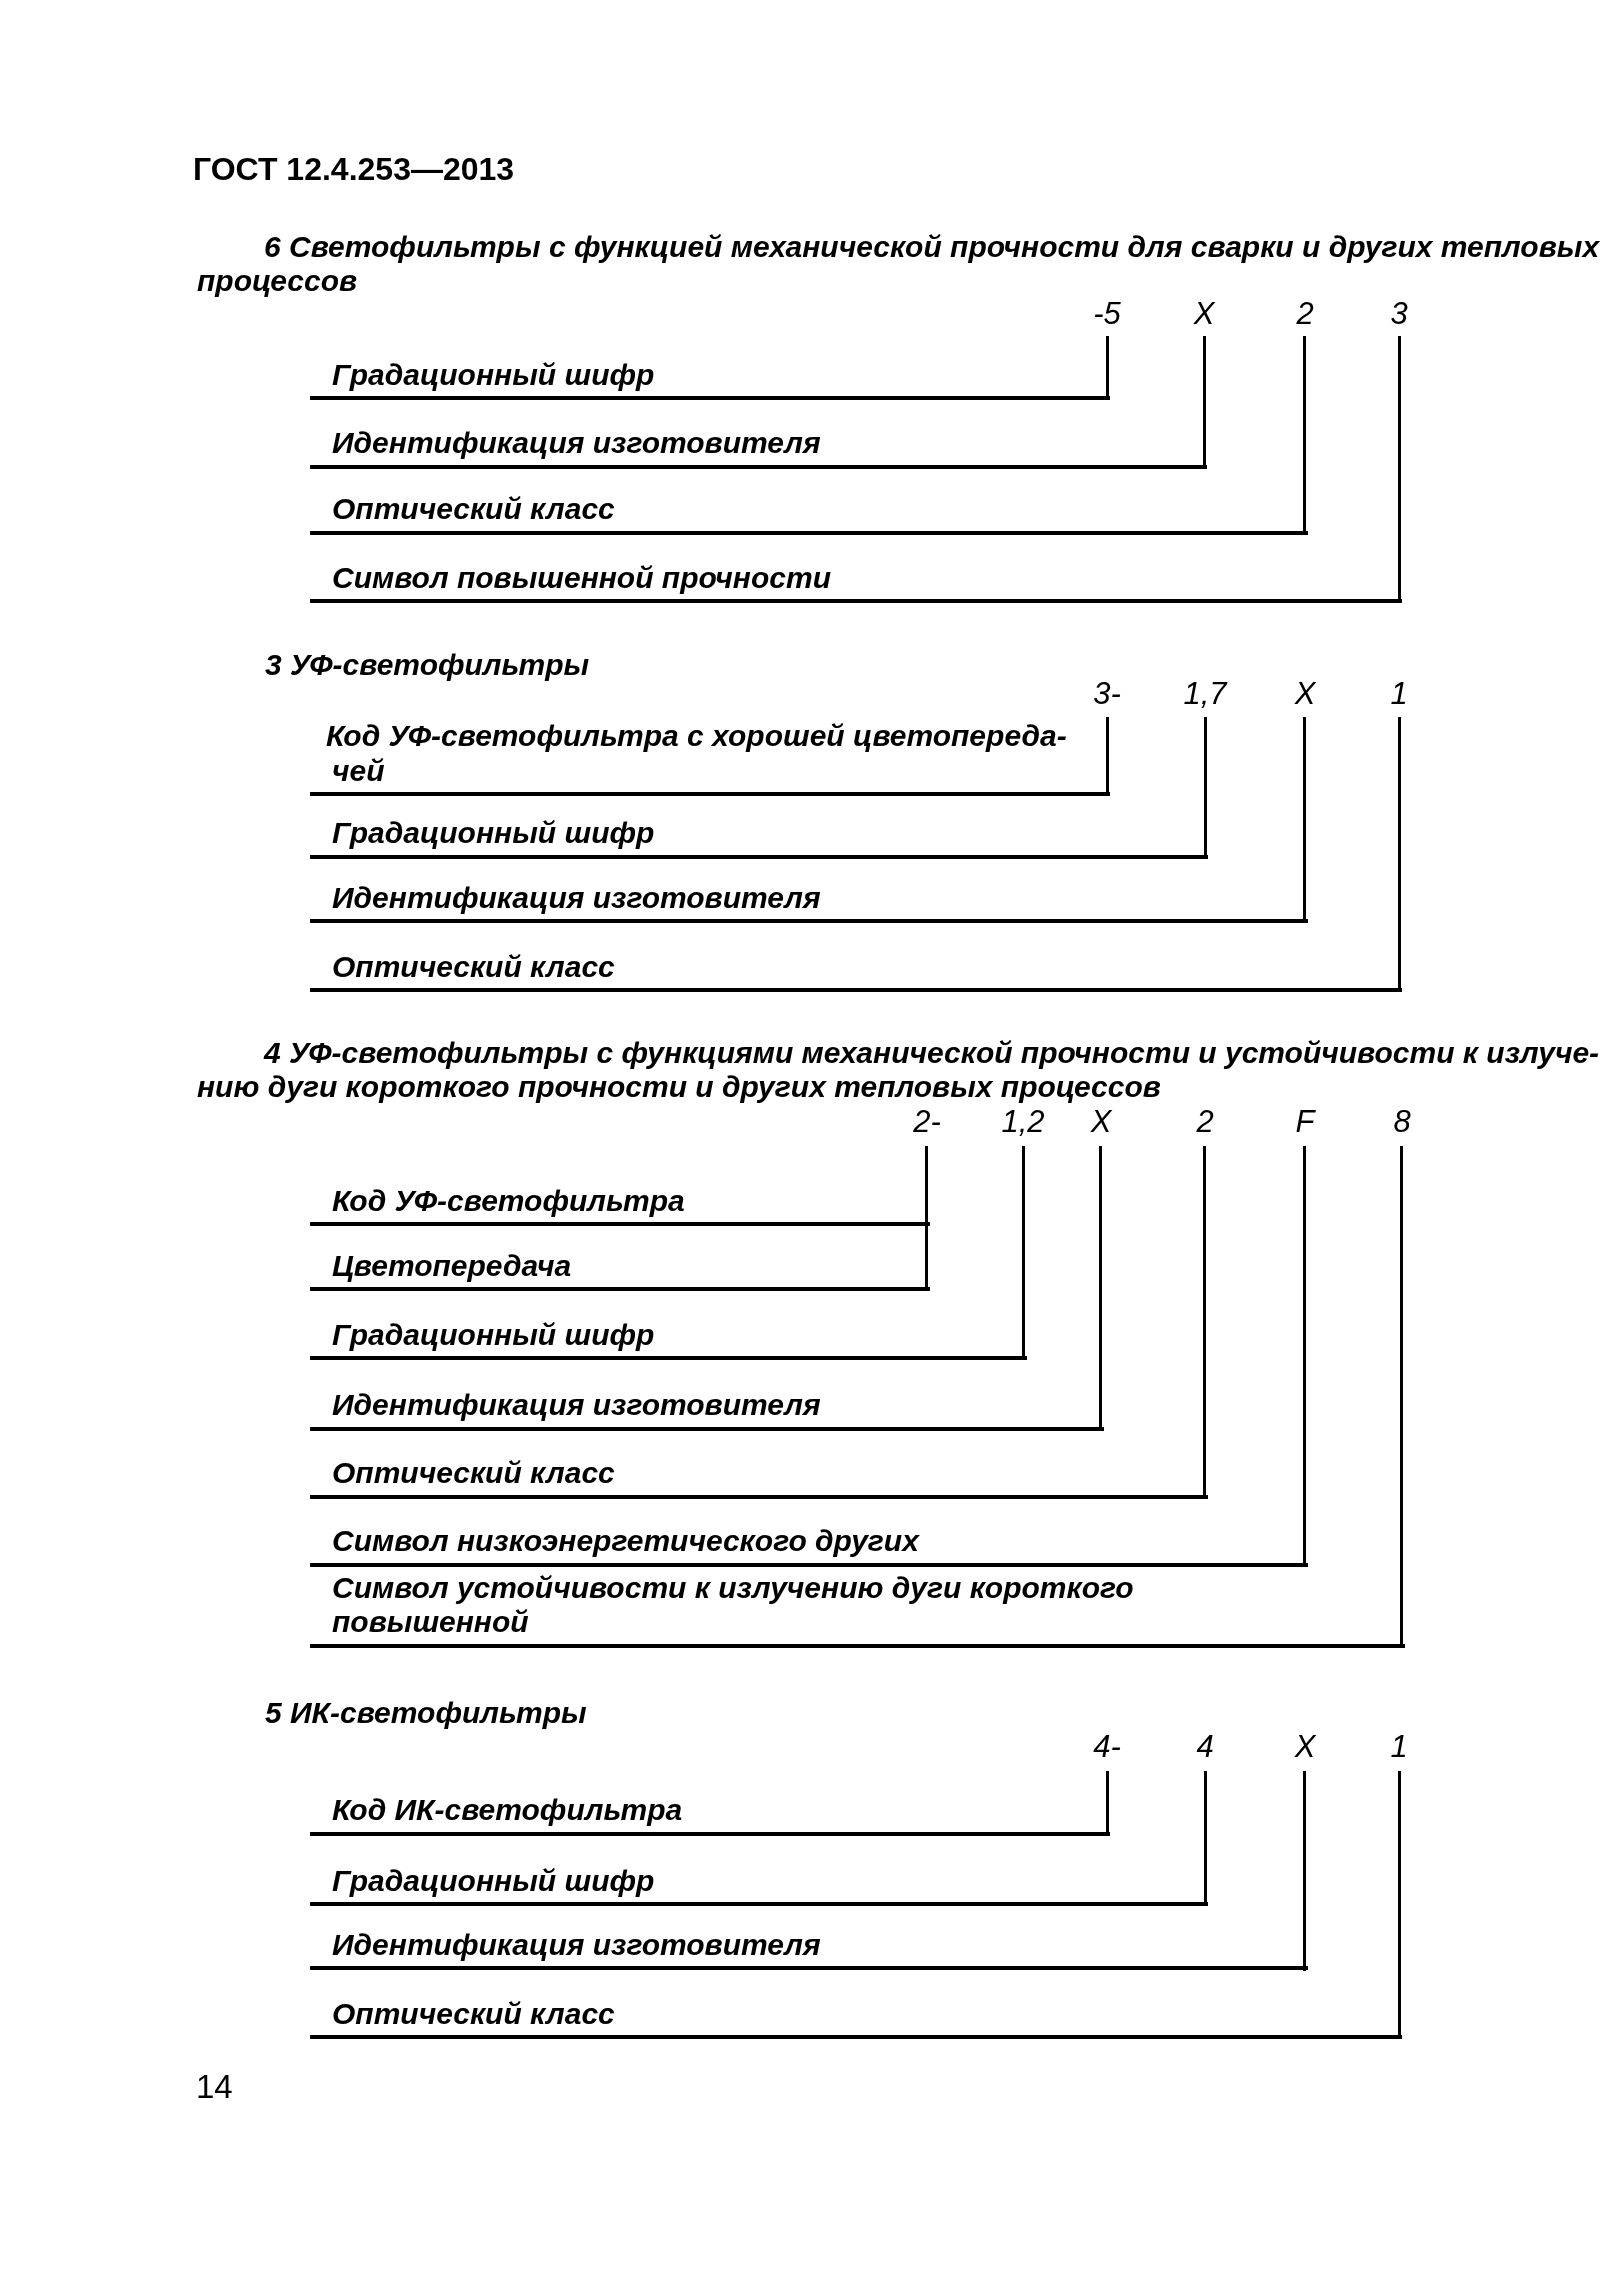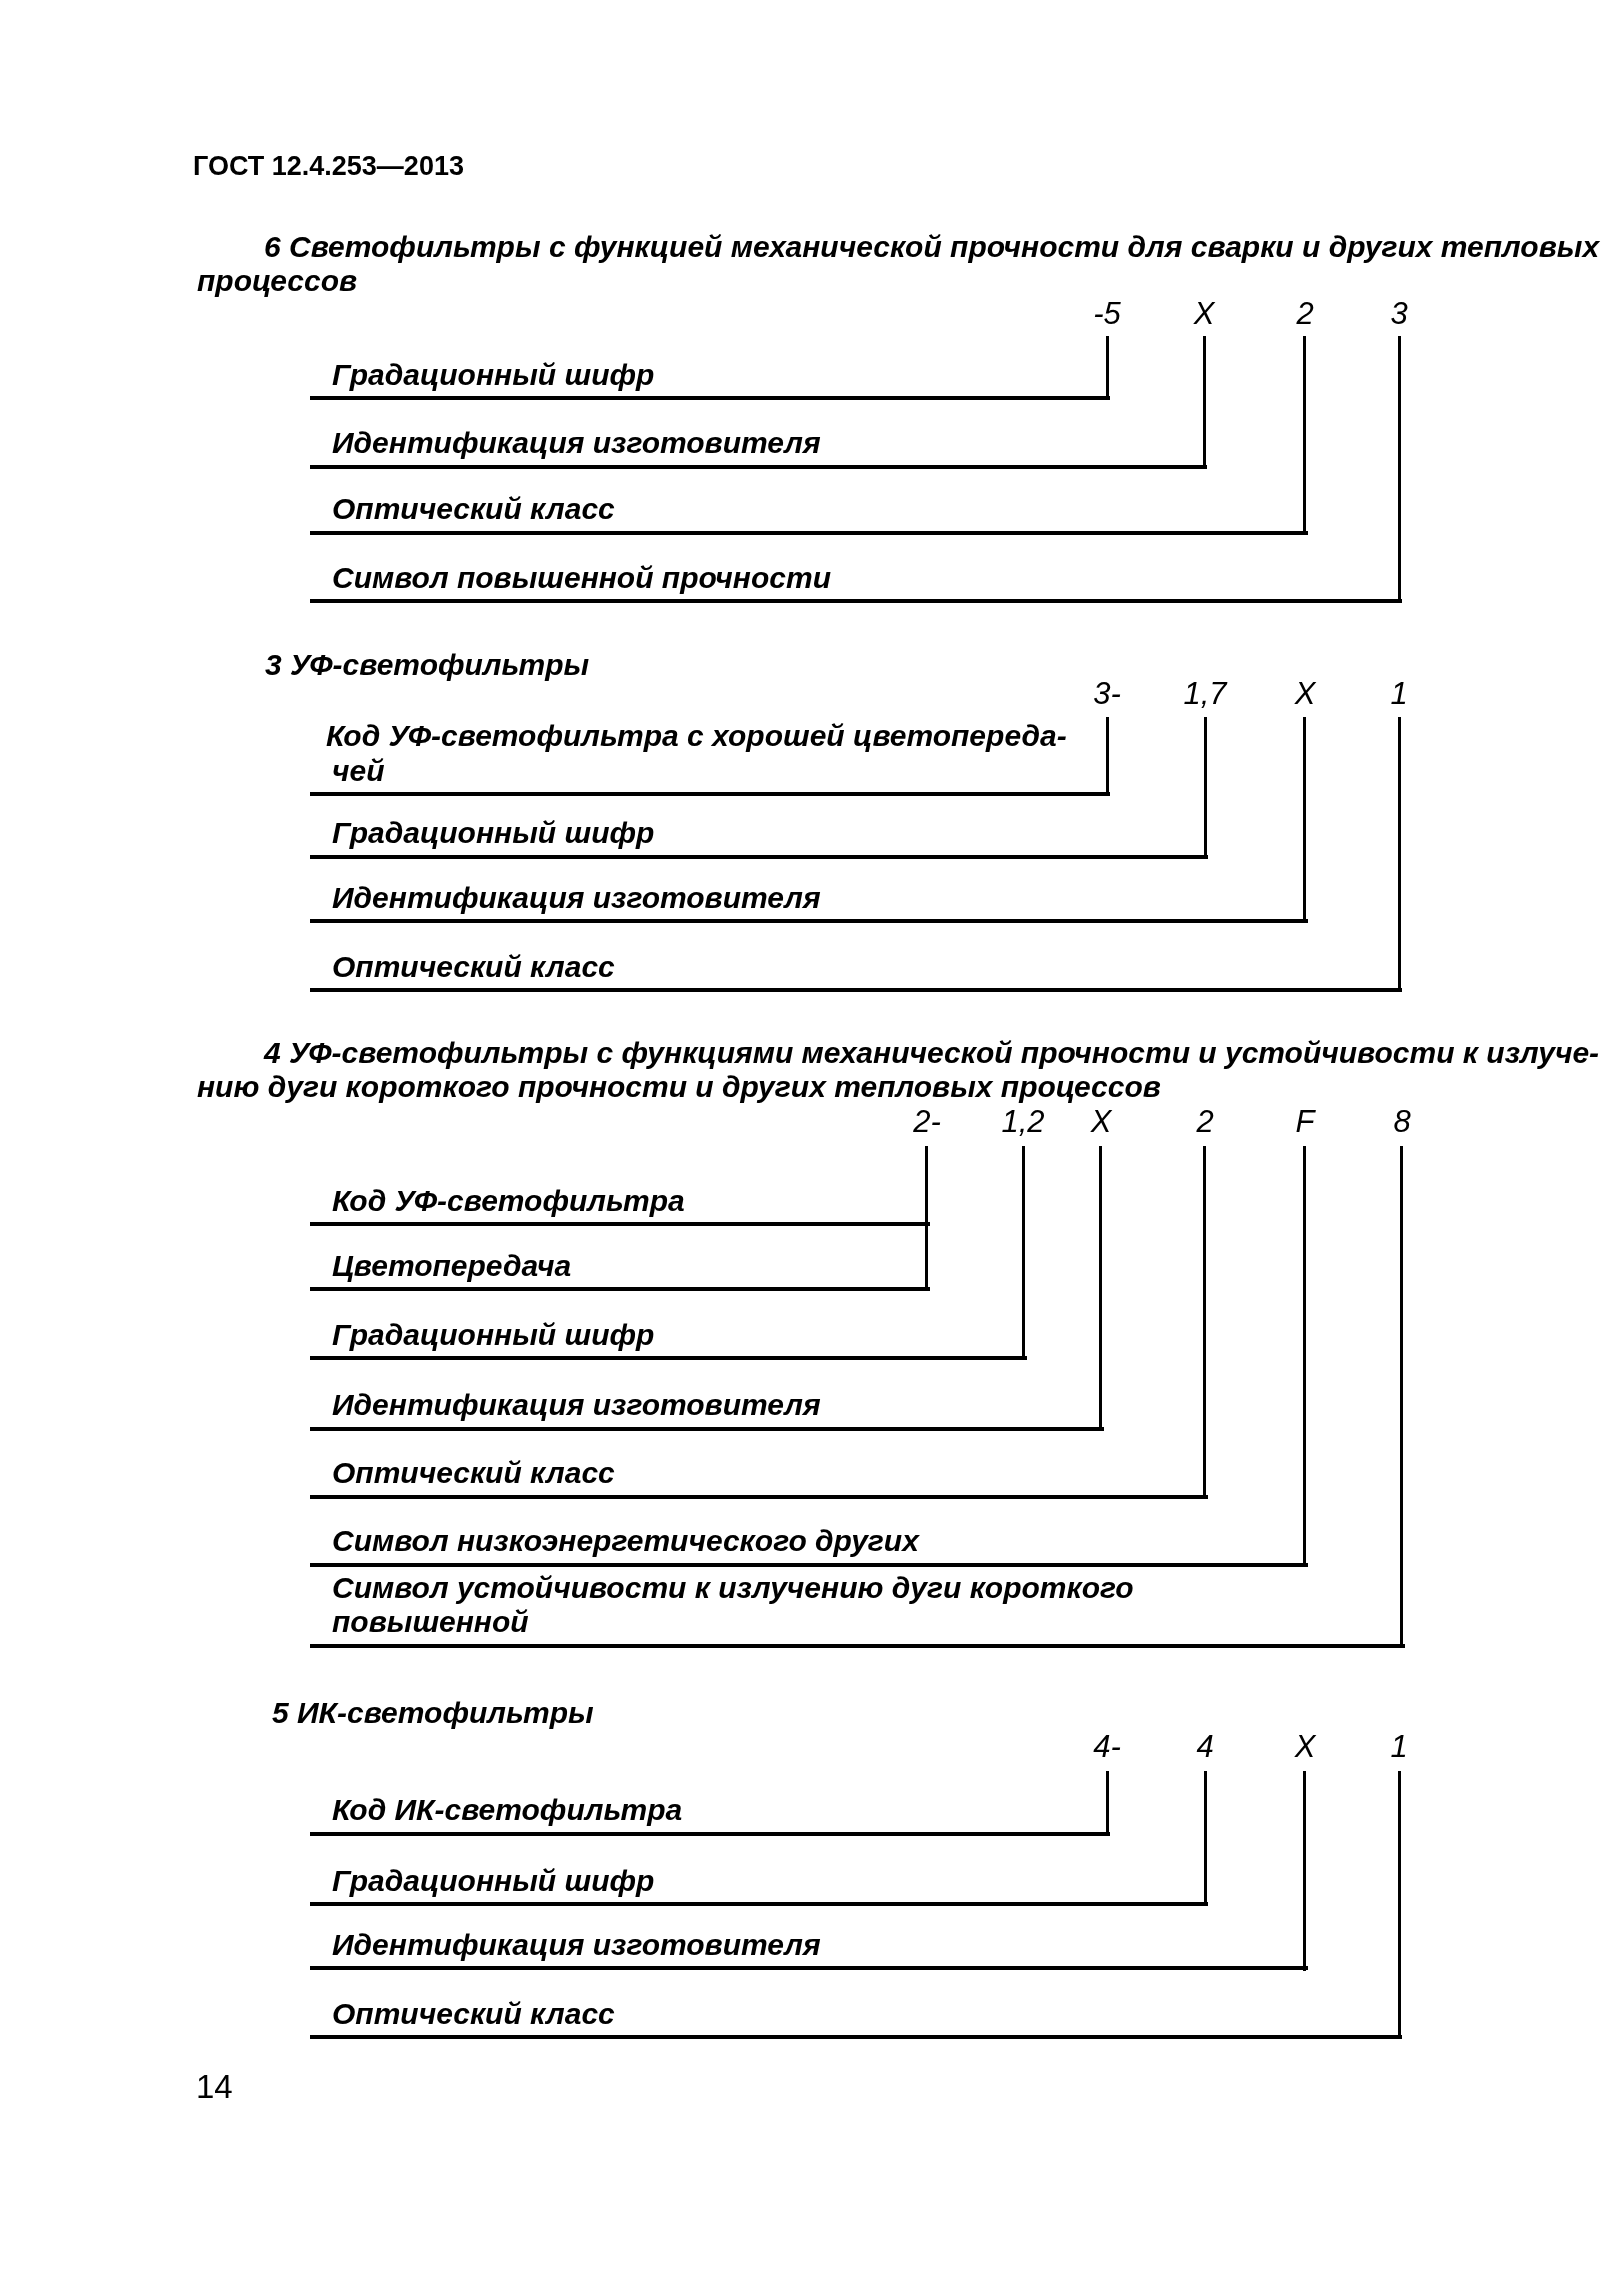--- a/index.html
+++ b/index.html
@@ -5,21 +5,21 @@
   html, body { margin: 0; padding: 0; }
   body {
     width: 1623px; height: 2295px;
     background: #ffffff; color: #000;
     position: relative;
     font-family: "Liberation Sans", sans-serif;
   }
   .page { position: absolute; inset: 0; overflow: hidden; }
   .doc-header {
     position: absolute;
-    font-weight: bold; font-size: 27px; line-height: 1.1;
+    font-weight: bold; font-size: 32px; line-height: 1.1;
     white-space: nowrap;
     text-align: right;
   }
   .hd, .lbl {
     position: absolute;
     font-style: italic; font-weight: bold;
     font-size: 30px; line-height: 35px;
     white-space: nowrap;
   }
   .code {
@@ -129,21 +129,21 @@
 
     <div class="lbl" style="left:332px; top:1523px">Символ низкоэнергетического других</div>
     <div class="hl" style="left:310px; top:1563px; width:998px"></div>
 
     <div class="lbl" style="left:332px; top:1570px">Символ устойчивости к излучению дуги короткого</div>
     <div class="lbl" style="left:332px; top:1604px">повышенной</div>
     <div class="hl" style="left:310px; top:1644px; width:1095px"></div>
   </div>
 
   <div>
-    <div class="hd" style="left:272px; top:1695px">5 ИК-светофильтры</div>
+    <div class="hd" style="left:265px; top:1695px">5 ИК-светофильтры</div>
 
     <div class="code" style="left:1107px; top:1731px">4-</div>
     <div class="code" style="left:1205px; top:1731px">4</div>
     <div class="code" style="left:1305px; top:1731px">Х</div>
     <div class="code" style="left:1399px; top:1731px">1</div>
 
     <div class="vl" style="left:1106px; top:1771px; height:65px"></div>
     <div class="vl" style="left:1204px; top:1771px; height:135px"></div>
     <div class="vl" style="left:1303px; top:1771px; height:200px"></div>
     <div class="vl" style="left:1398px; top:1771px; height:268px"></div>

